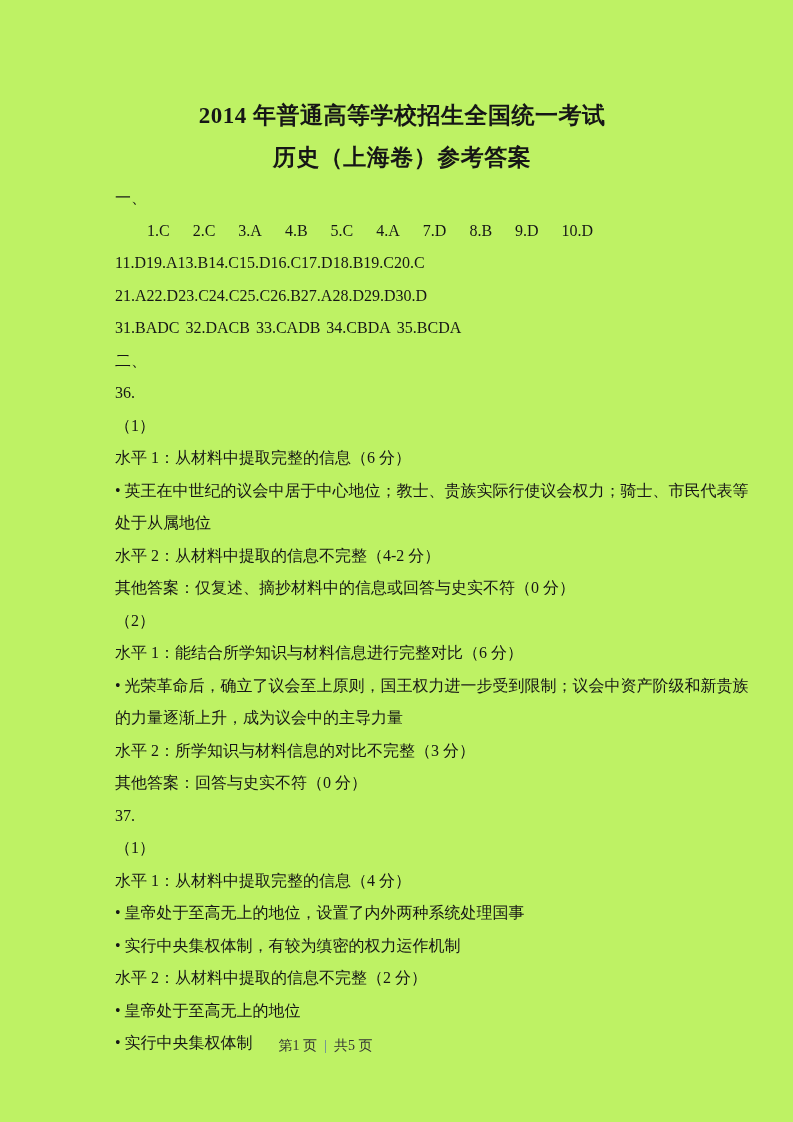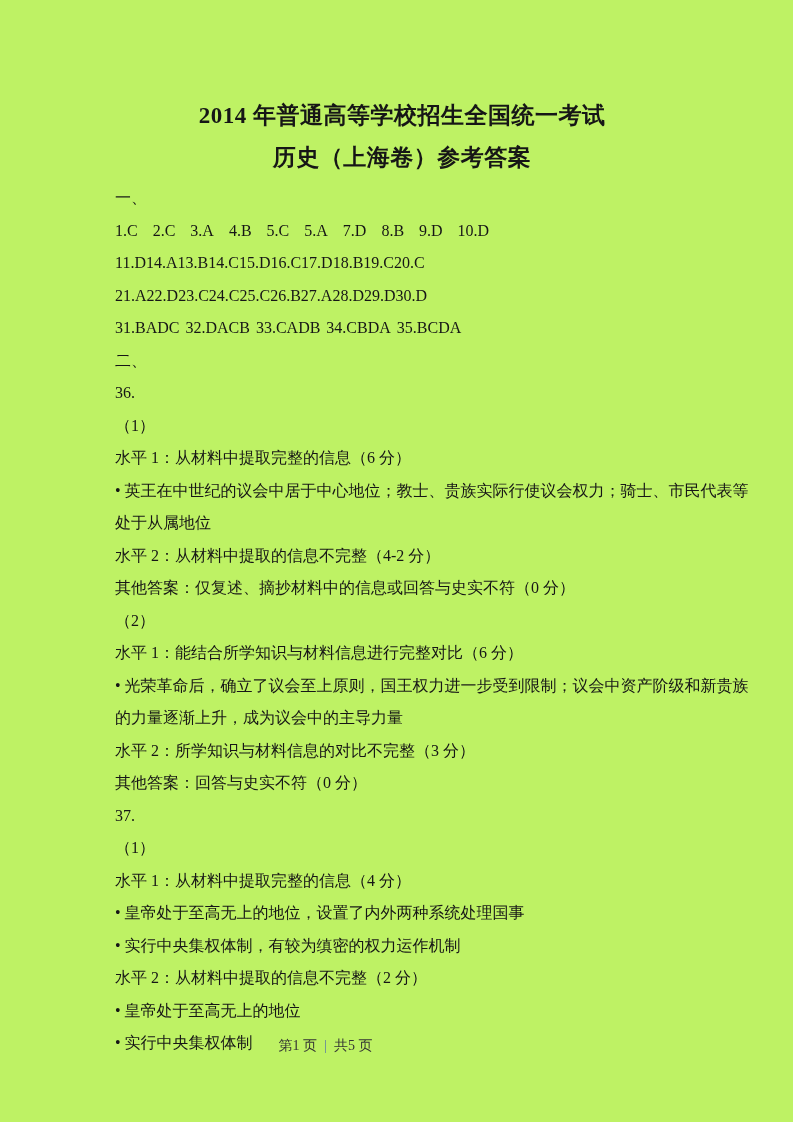--- a/index.html
+++ b/index.html
@@ -31,21 +31,21 @@
     white-space: nowrap;
   }
   .t1 { margin-bottom: 10px; }
   .t2 { margin-bottom: 8px; }
   .line {
     font-size: 16px;
     line-height: 32.5px;
     white-space: nowrap;
   }
   .ans-row { display: flex; align-items: baseline; }
-  .g1 { gap: 15px; }
+  .g1 { gap: 23px; margin-left: 32px; }
   .g2 { }
   .g3 { gap: 6px; }
   .footer {
     position: absolute;
     top: 1036px;
     left: 0;
     width: 651px;
     display: flex;
     justify-content: center;
     gap: 7px;
@@ -64,29 +64,29 @@
   <div class="title t2">历史（上海卷）参考答案</div>
 
   <div class="line">一、</div>
 
   <div class="line ans-row g1">
       <span>1.C</span>
       <span>2.C</span>
       <span>3.A</span>
       <span>4.B</span>
       <span>5.C</span>
-      <span>5.A</span>
+      <span>4.A</span>
       <span>7.D</span>
       <span>8.B</span>
       <span>9.D</span>
       <span>10.D</span>
     </div>
   <div class="line ans-row g2">
       <span>11.D</span>
-      <span>14.A</span>
+      <span>19.A</span>
       <span>13.B</span>
       <span>14.C</span>
       <span>15.D</span>
       <span>16.C</span>
       <span>17.D</span>
       <span>18.B</span>
       <span>19.C</span>
       <span>20.C</span>
     </div>
   <div class="line ans-row g2">

